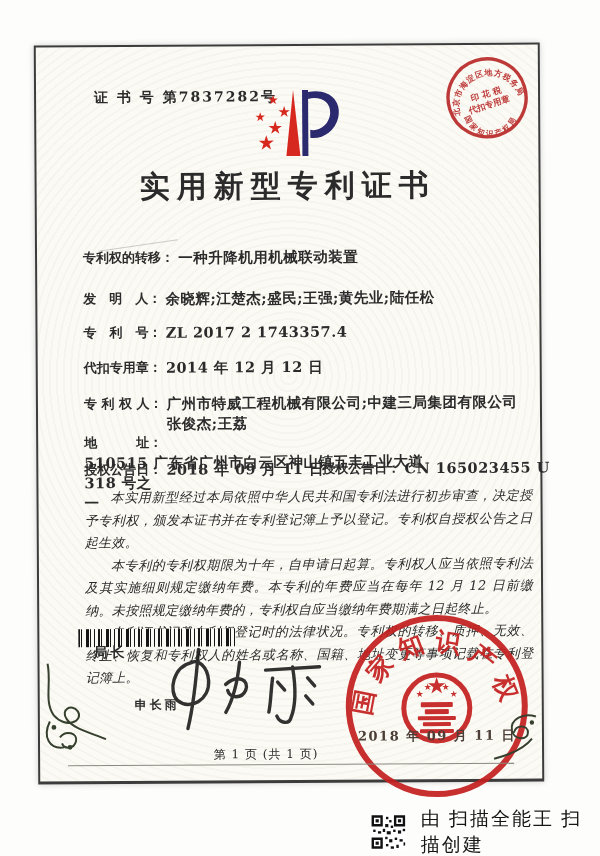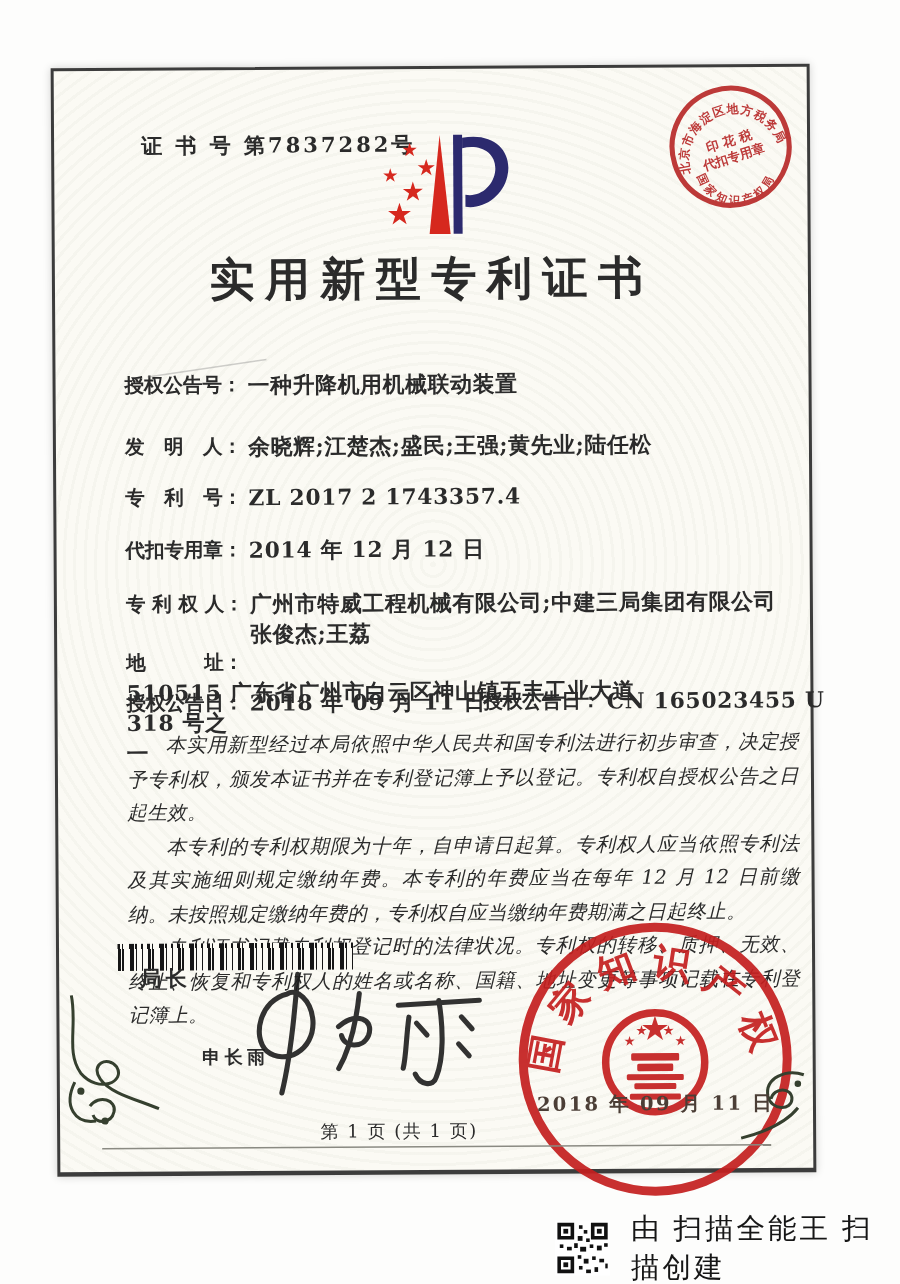--- a/index.html
+++ b/index.html
@@ -64,21 +64,21 @@
       <use href="#st" transform="translate(20,57) scale(8)"></use>
     </g>
     <polygon points="47,4 54,70 40,70" fill="#d6281e"></polygon>
     <rect x="56" y="4" width="6" height="66" fill="#2c2a6e"></rect>
     <path fill="#2c2a6e" d="M62,6 C84,2 96,16 92,32 C89,45 76,54 64,52 L64,44 C74,46 83,38 84,28 C85,16 74,10 62,13 Z"></path>
   </svg>
 
   <div class="title">实用新型专利证书</div>
 
   <div class="row" style="top:201px">
-    <span class="flabel">授权公告号</span><span class="fcolon">：</span>
+    <span class="flabel">专利权的转移</span><span class="fcolon">：</span>
     <span class="fvalue">一种升降机用机械联动装置</span>
   </div>
   <div class="row" style="top:242px">
     <span class="flabel">发　明　人</span><span class="fcolon">：</span>
     <span class="fvalue">余晓辉;江楚杰;盛民;王强;黄先业;陆任松</span>
   </div>
   <div class="row" style="top:276px">
     <span class="flabel">专　利　号</span><span class="fcolon">：</span>
     <span class="fvalue">ZL 2017 2 1743357.4</span>
   </div>

